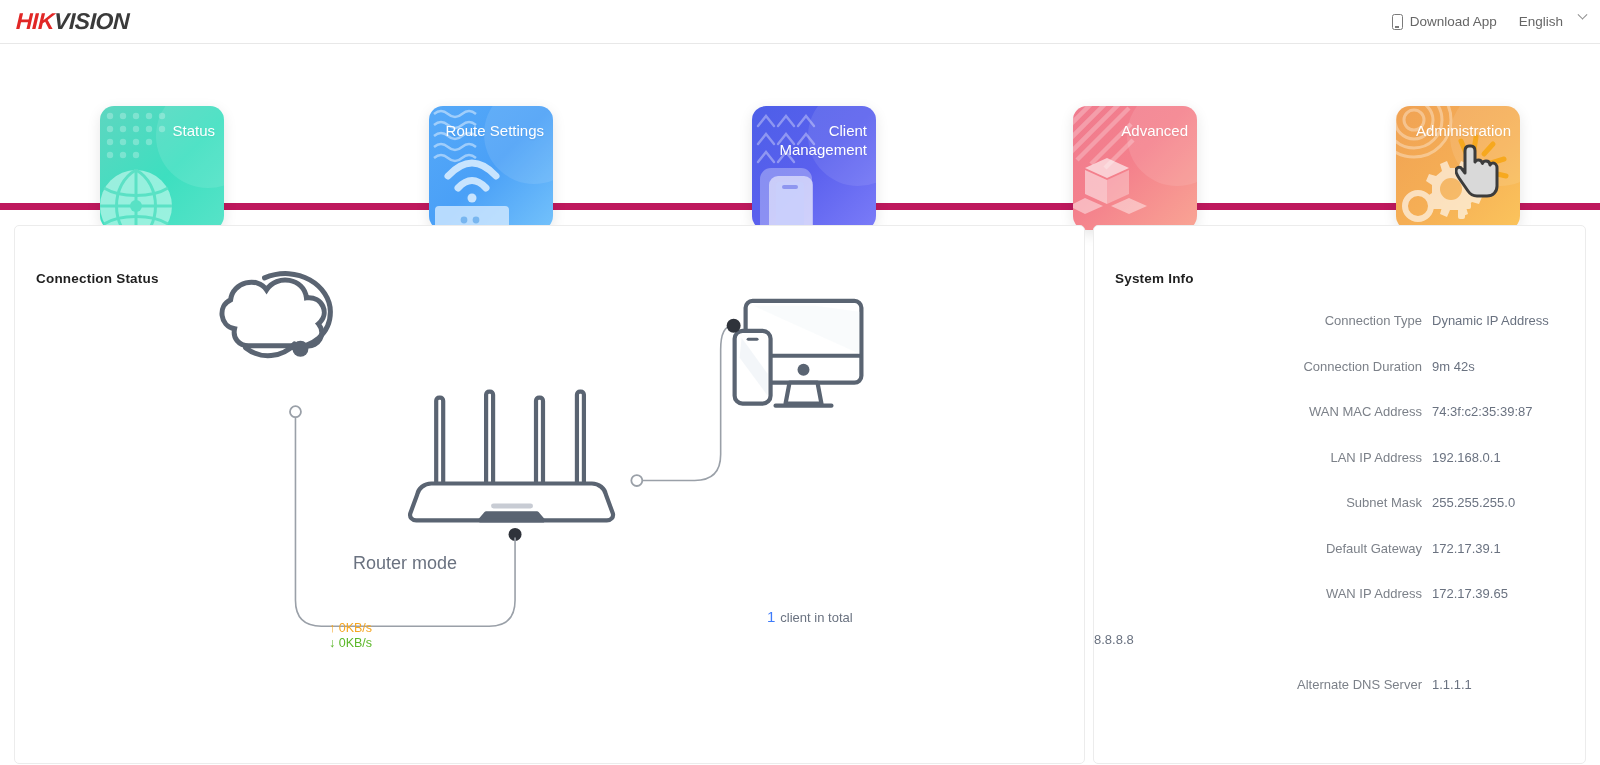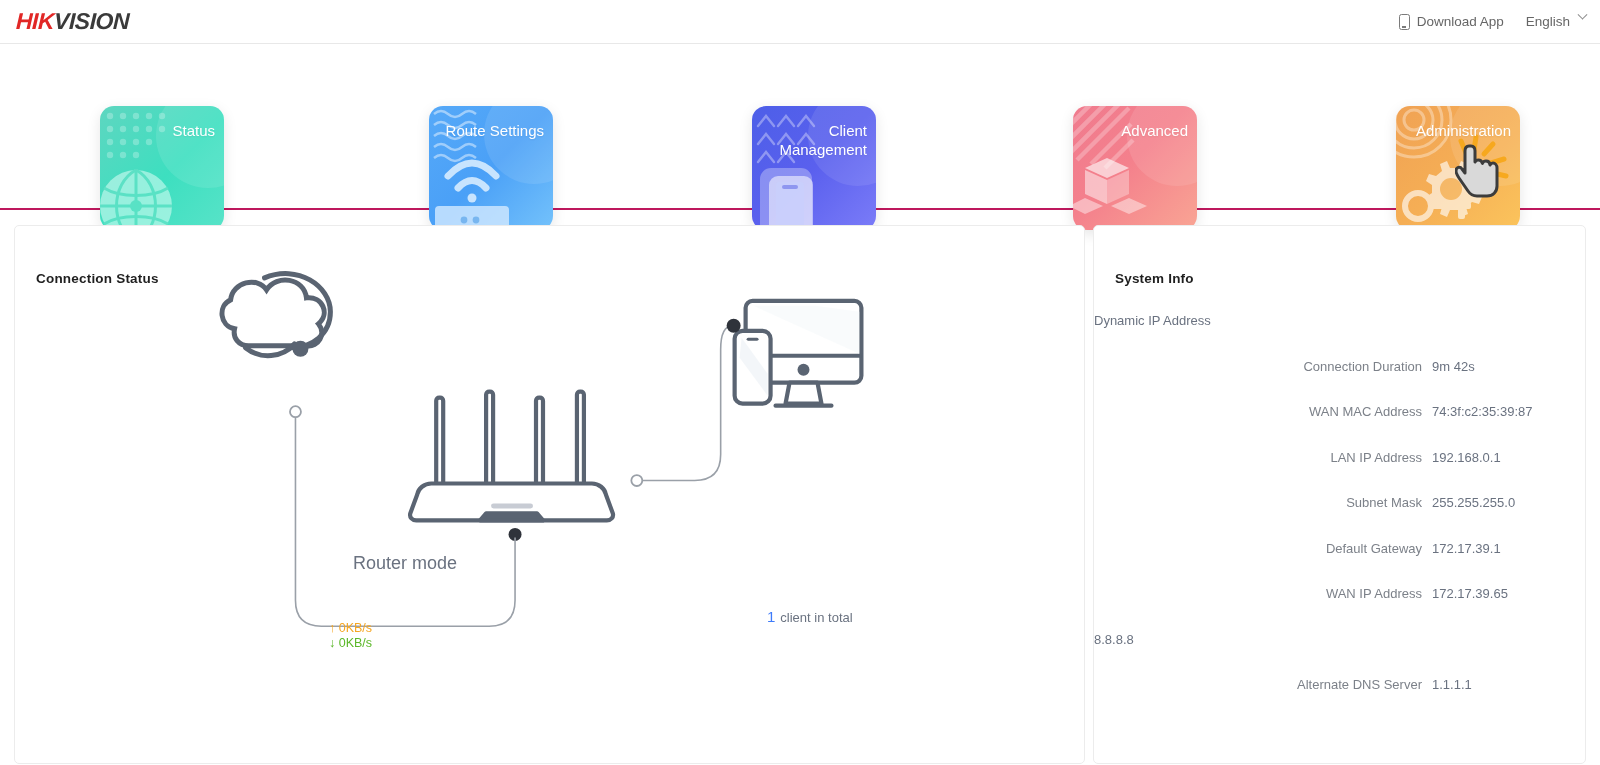--- a/index.html
+++ b/index.html
@@ -46,33 +46,33 @@
     border: 1.6px solid #7b7b7b;
     border-radius: 2.5px;
     position: relative;
   }
   .phone-ic::after {
     content: "";
     position: absolute; left: 50%; bottom: 1px;
     transform: translateX(-50%);
     width: 4px; height: 1.5px; background: #7b7b7b;
   }
-  .lang { display: flex; align-items: flex-start; gap: 9px; cursor: pointer; }
+  .lang { display: flex; align-items: flex-start; gap: 16px; cursor: pointer; }
   .chev {
     width: 7px; height: 7px;
     border-right: 1.5px solid #8a8a8a;
     border-bottom: 1.5px solid #8a8a8a;
     transform: rotate(45deg) translate(-2px,-2px);
   }
 
   
   .navbar {
     position: relative;
     height: 166px;
-    border-bottom: 2px solid #be185d;
+    border-bottom: 7px solid #be185d;
     background: #fff;
   }
   .tile {
     position: absolute;
     top: 62px;
     width: 124px; height: 124px;
     border-radius: 14px;
     overflow: hidden;
     cursor: pointer;
     box-shadow: 0 4px 14px rgba(0,0,0,0.10);
@@ -383,20 +383,21 @@
     <div class="client-total">
       <span class="num">1</span><span>client in total</span>
     </div>
 
   </div>
 
   <div class="panel panel-right">
     <div class="panel-title">System Info</div>
     <div class="sysinfo">
       <div class="si-row">
+        <div class="si-label">Connection Type</div>
         <div class="si-value">Dynamic IP Address</div>
       </div>
       <div class="si-row">
         <div class="si-label">Connection Duration</div>
         <div class="si-value">9m 42s</div>
       </div>
       <div class="si-row">
         <div class="si-label">WAN MAC Address</div>
         <div class="si-value">74:3f:c2:35:39:87</div>
       </div>

